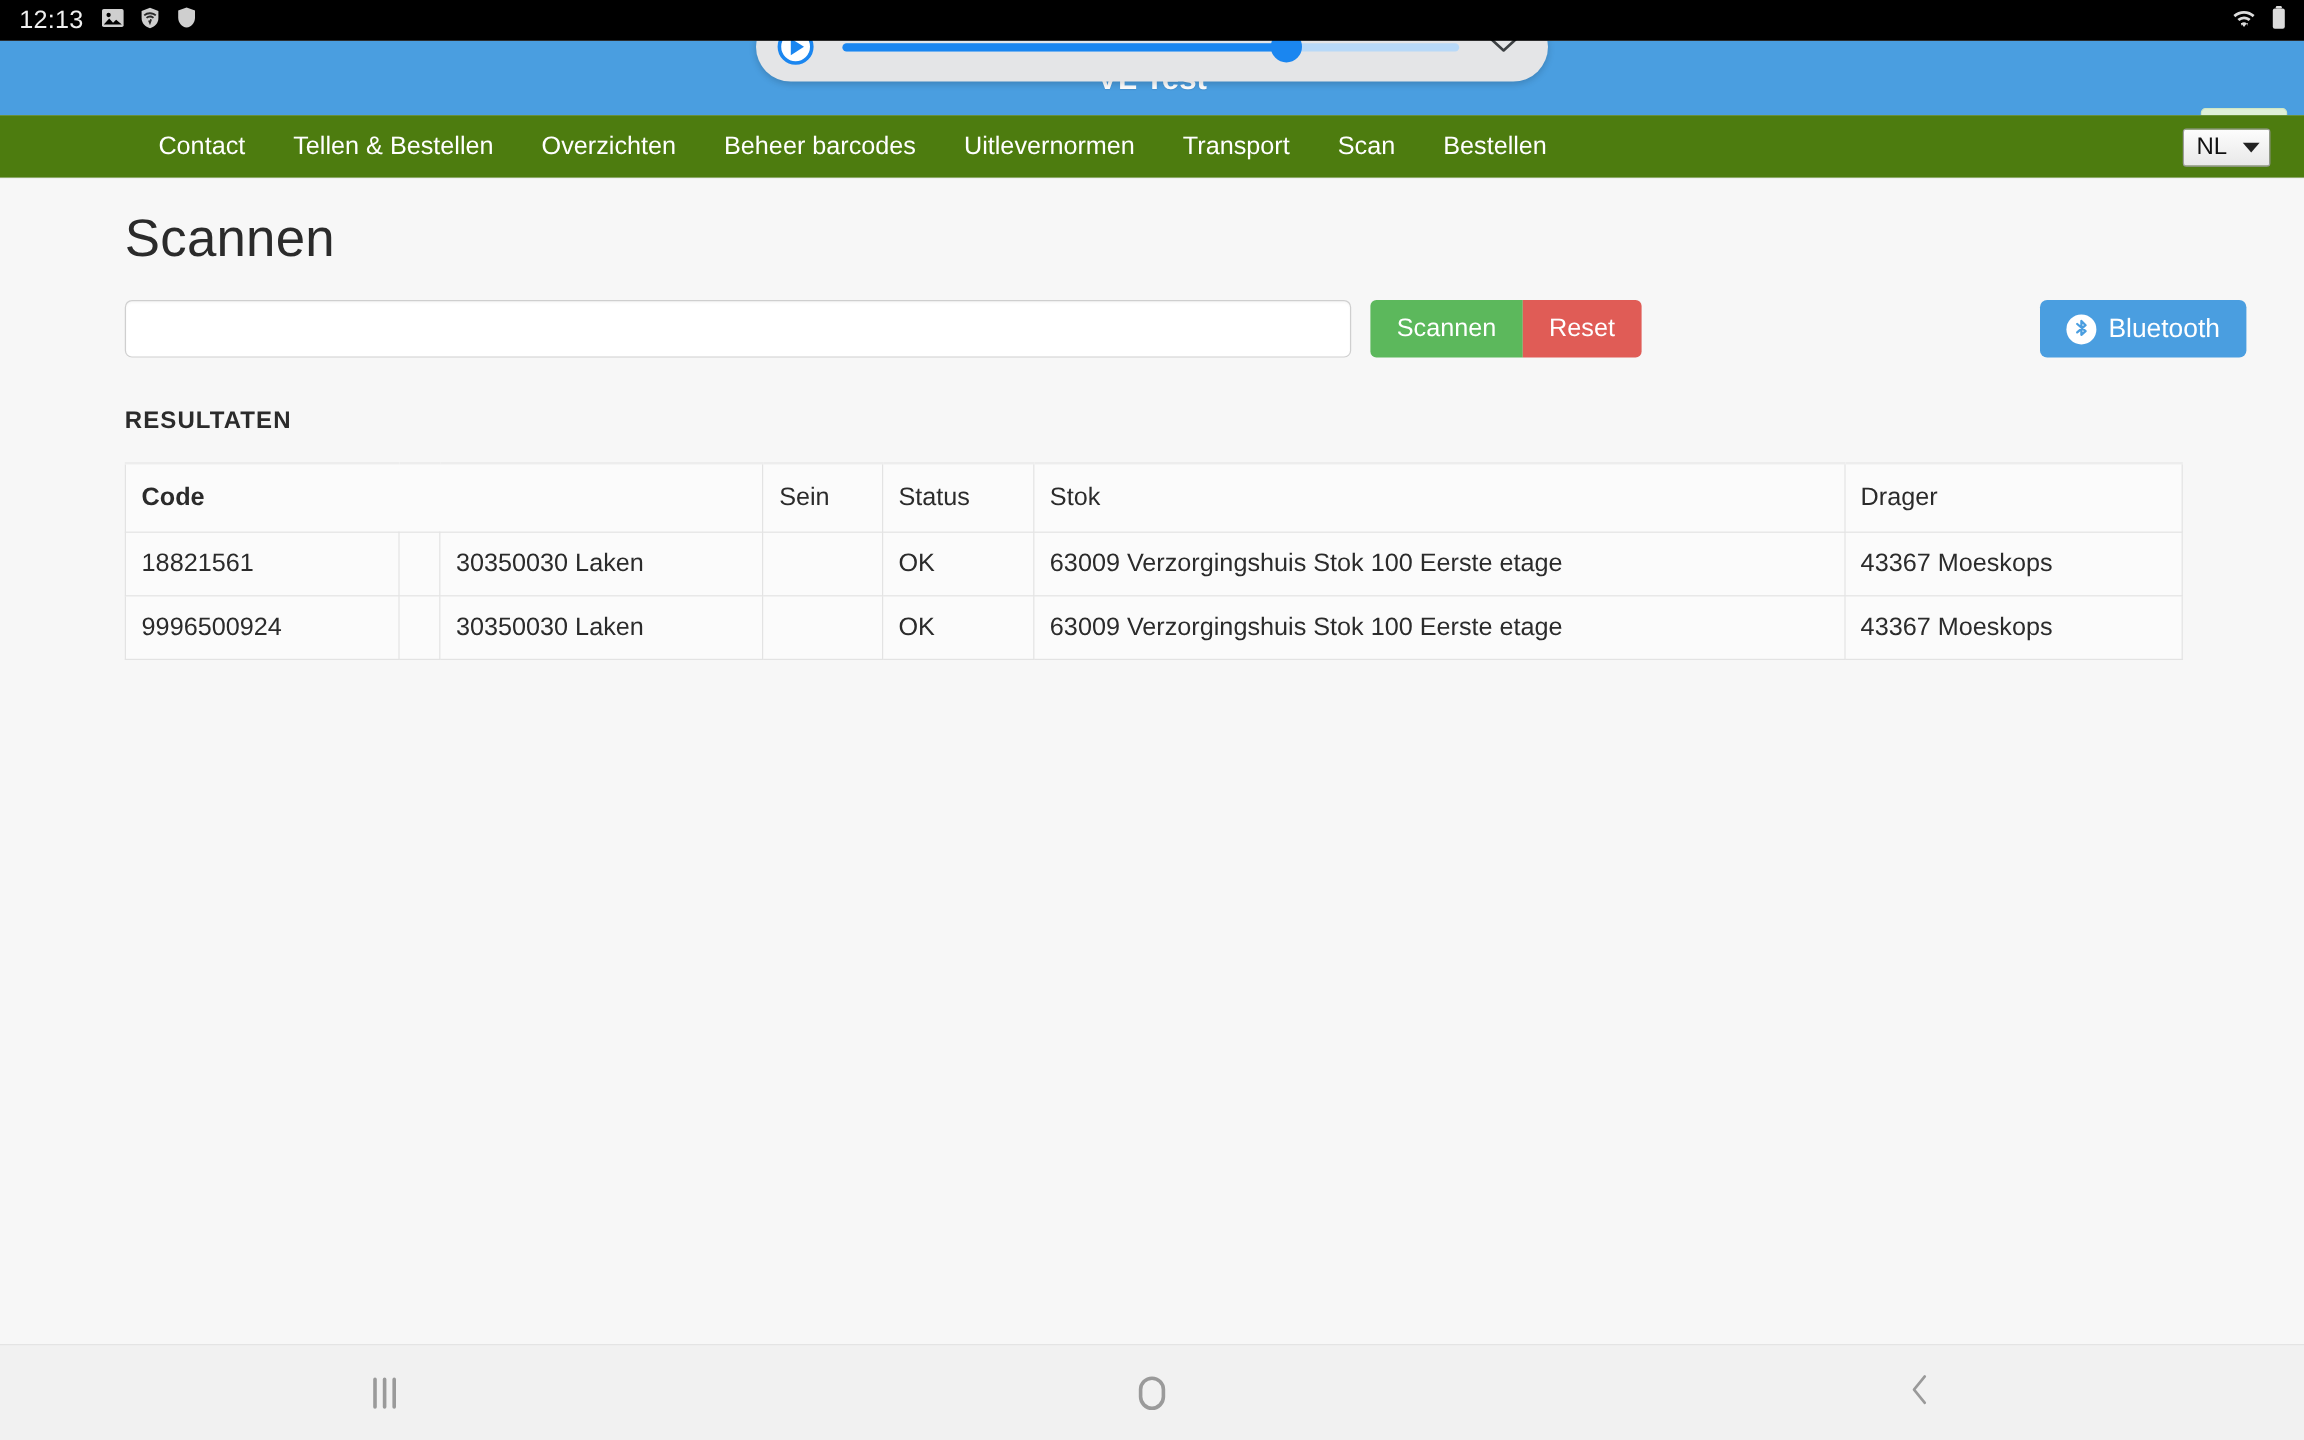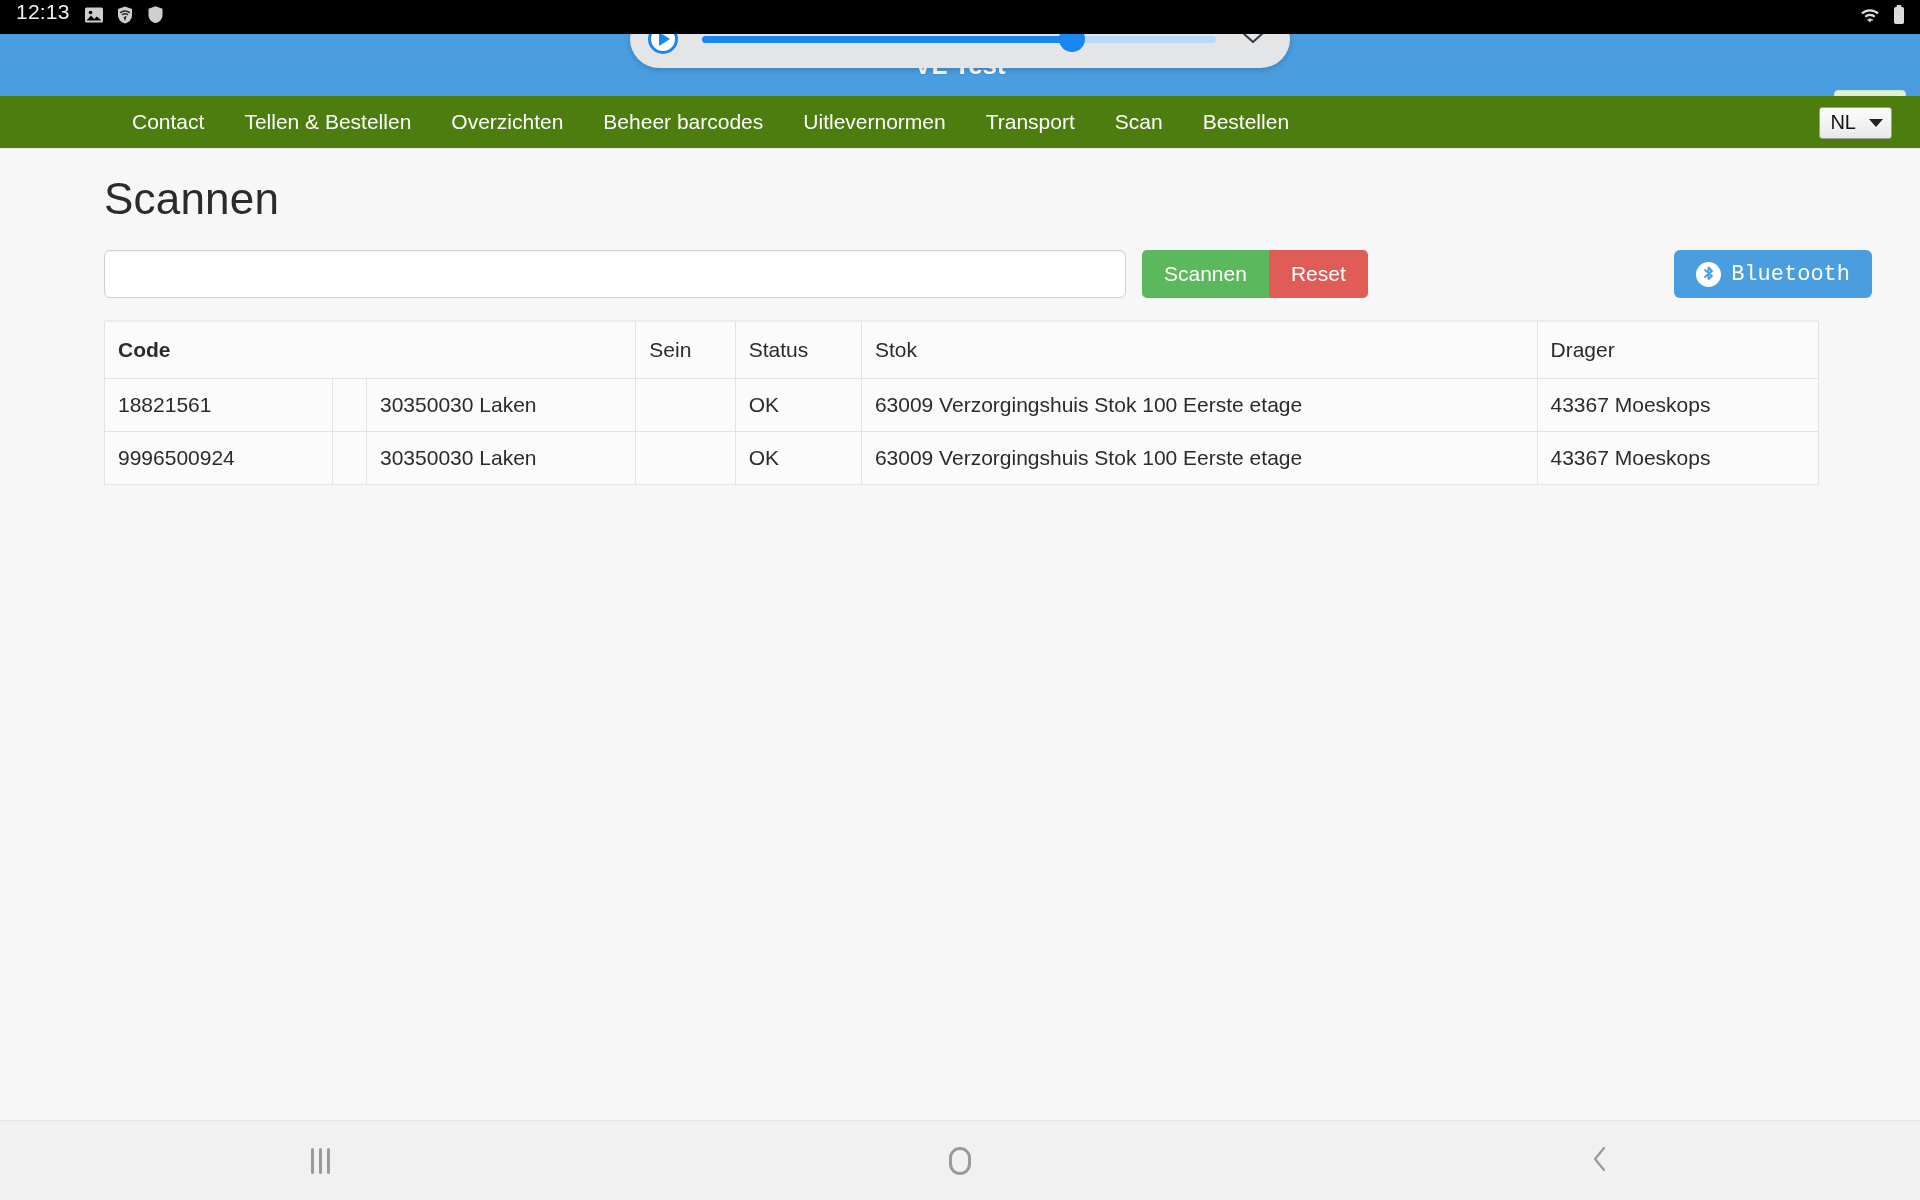--- a/index.html
+++ b/index.html
@@ -6,21 +6,21 @@
   html, body {
     width: 1920px; height: 1200px;
     font-family: "Liberation Sans", sans-serif;
     background: #f7f7f7;
     overflow: hidden;
   }
 
   
   .statusbar {
     height: 34px; background: #000; color: #e8e8e8;
-    display: flex; 
+    display: flex; align-items: center;
     padding: 0 14px 0 16px;
     position: relative; z-index: 30;
   }
   .sb-clock { font-size: 21px; letter-spacing: .2px; color:#f0f0f0; }
   .sb-left-icons { display: flex; align-items: center; gap: 11px; margin-left: 14px; }
   .sb-right { margin-left: auto; display: flex; align-items: center; gap: 9px; }
   .sb-ico { display:block; }
 
   
   .appbar {
@@ -125,21 +125,21 @@
     height: 48px; padding: 0 22px; cursor: pointer;
     font-family: inherit;
   }
   .btn-scan { background: #5cb85c; border-radius: 5px 0 0 5px; }
   .btn-reset { background: #e05c56; border-radius: 0 5px 5px 0; }
   .btn-bt {
     margin-left: auto; background: #4a9ee0; color: #fff;
     border: none; border-radius: 6px; height: 48px;
     font-size: 22px; padding: 4px 22px; cursor: pointer;
     display: flex; align-items: center; gap: 10px;
-    font-family: Liberation Mono, monospace;
+    font-family: Liberation Sans, sans-serif;
   }
   .bt-icon {
     width: 25px; height: 25px; border-radius: 50%;
     background: #fff; display:flex; align-items:center; justify-content:center;
     flex: none;
   }
 
   .results-label {
     margin-top: 42px; font-size: 20px; font-weight: bold;
     letter-spacing: .9px; color: #2b2b2b;
@@ -267,20 +267,21 @@
     <button class="btn-bt">
       <span class="bt-icon">
         <svg width="15" height="19" viewBox="0 0 15 19">
             <path d="M4 5l7 6-3.5 3V2.5L11 6 4 12" stroke="#4a9ee0" stroke-width="1.9" fill="none" stroke-linejoin="round" stroke-linecap="round"></path>
           </svg>
       </span>
       <span>Bluetooth</span>
     </button>
   </div>
 
+  <div class="results-label">RESULTATEN</div>
 
   <table class="results">
     <thead>
       <tr>
         <th class="code-head" colspan="3">Code</th>
         <th class="col-sein">Sein</th>
         <th class="col-status">Status</th>
         <th class="col-klant">Stok</th>
         <th class="col-drager">Drager</th>
       </tr>

